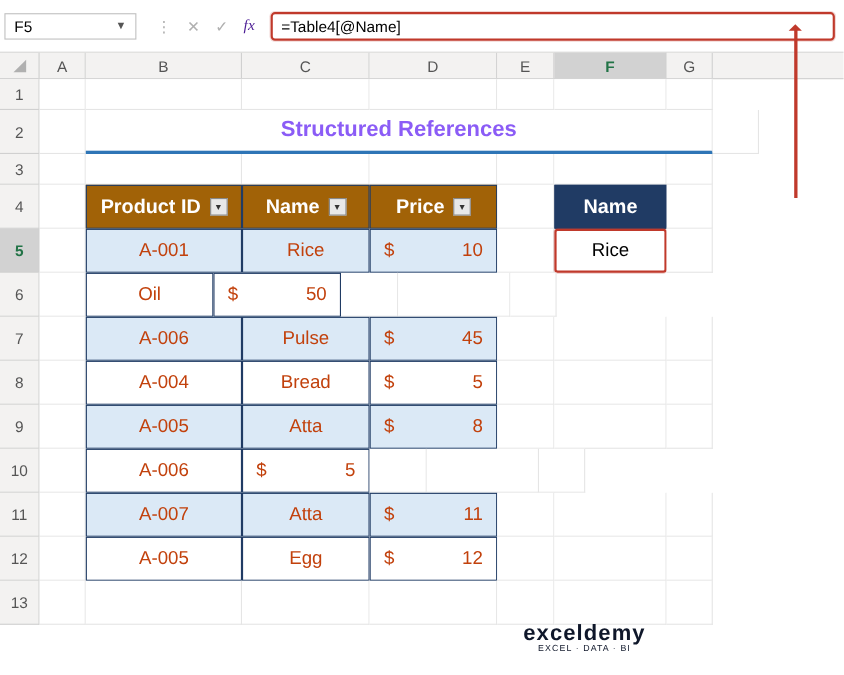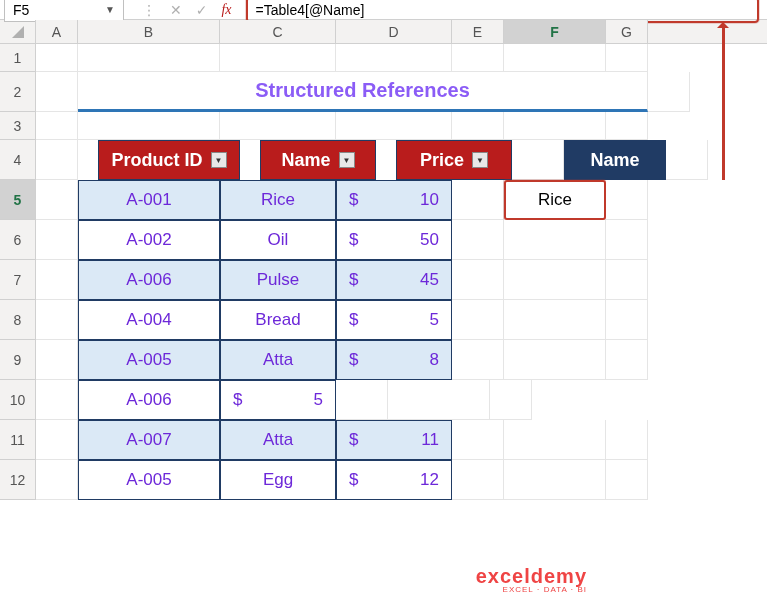--- a/index.html
+++ b/index.html
@@ -10,21 +10,21 @@
   height: 614px;
   overflow: hidden;
   position: relative;
   font-size: 14px;
 }
 
 
 .formula-bar {
   display: flex;
   align-items: center;
-  height: 20px;
+  height: 48px;
   border-bottom: 1px solid #d0d0d0;
   background: #fff;
 }
 .name-box {
   width: 120px;
   height: 24px;
   border: 1px solid #c0c0c0;
   display: flex;
   align-items: center;
   padding: 0 8px;
@@ -37,21 +37,21 @@
   color: #555;
 }
 .fb-icons {
   display: flex;
   align-items: center;
   gap: 14px;
   padding: 0 14px;
   color: #b0b0b0;
   font-size: 14px;
 }
-.fb-icons .fx { font-style: italic; color: #b91c1c; font-family: Georgia, serif; }
+.fb-icons .fx { font-style: italic; color: #4c1d95; font-family: Georgia, serif; }
 .formula-input-wrap {
   flex: 1;
   height: 26px;
   border: 2px solid #c0392b;
   border-radius: 4px;
   display: flex;
   align-items: center;
   padding: 0 8px;
   margin-right: 8px;
   box-shadow: 0 0 0 1px rgba(192,57,43,0.2);
@@ -123,47 +123,46 @@
   width: 570px; 
   justify-content: center;
   font-weight: 700;
   font-size: 20px;
   color: #8b5cf6;
   border-bottom: 3px solid #2e75b6;
 }
 
 
 .th {
-  background: #b91c1c;
+  background: #a16207;
   color: #fff;
   font-weight: 700;
   font-size: 18px;
   border: 1px solid #203b64;
   display: flex;
   align-items: center;
   justify-content: center;
   gap: 8px;
-  margin-left: 20px;
 }
 .th .filter-btn {
   width: 16px;
   height: 16px;
   background: #e8e8e8;
   border: 1px solid #888;
   display: flex;
   align-items: center;
   justify-content: center;
   font-size: 8px;
   color: #333;
   cursor: pointer;
 }
 .td {
   background: #fff;
   font-size: 17px;
-  color: #6d28d9;
+  color: #c2410c;
   border: 1px solid #203b64;
   display: flex;
   align-items: center;
   justify-content: center;
 }
 .td.stripe { background: #dbe9f6; }
 .td.price { justify-content: space-between; padding: 0 12px; }
 
 
 .fh {
@@ -196,27 +195,27 @@
   left: -5px;
   border: 6px solid transparent;
   border-bottom-color: #c0392b;
 }
 
 
 .watermark {
   position: absolute;
   right: 180px;
   bottom: 20px;
-  color: #ef4444;
+  color: #0f172a;
   font-size: 14px;
   text-align: right;
   line-height: 1;
 }
 .watermark .big { font-size: 20px; font-weight: 700; letter-spacing: 1px; }
-.watermark .small { font-size: 8px; letter-spacing: 1px; }
+.watermark .small { font-size: 8px; letter-spacing: 1px; text-align: center; }
 </style>
 </head>
 <body>
 
 <div class="formula-bar">
   <div class="name-box">
     <span>F5</span>
     <span class="dd">▼</span>
   </div>
   <div class="fb-icons">
@@ -308,21 +307,20 @@
           <span>$</span>
           <span>10</span>
         </div>
     <div class="cell cE"></div>
     <div class="cell fval cF">Rice</div>
     <div class="cell cG"></div>
   </div>
       <div class="row">
     <div class="row-head">6</div>
     <div class="cell cA"></div>
-    <div class="cell td  cB">A-002</div>
     <div class="cell td  cC">Oil</div>
     <div class="cell td  price cD">
           <span>$</span>
           <span>50</span>
         </div>
     <div class="cell cE"></div>
     <div class="cell cF"></div>
     <div class="cell cG"></div>
   </div>
       <div class="row">
@@ -397,19 +395,29 @@
     <div class="cell td  price cD">
           <span>$</span>
           <span>12</span>
         </div>
     <div class="cell cE"></div>
     <div class="cell cF"></div>
     <div class="cell cG"></div>
   </div>
     </div>
 
+  <div class="row">
+    <div class="row-head">13</div>
+    <div class="cell cA"></div>
+    <div class="cell cB"></div>
+    <div class="cell cC"></div>
+    <div class="cell cD"></div>
+    <div class="cell cE"></div>
+    <div class="cell cF"></div>
+    <div class="cell cG"></div>
+  </div>
 
 </div>
 
 <div class="watermark">
   <div class="big">exceldemy</div>
   <div class="small">EXCEL · DATA · BI</div>
 </div>
 
 </body></html>

